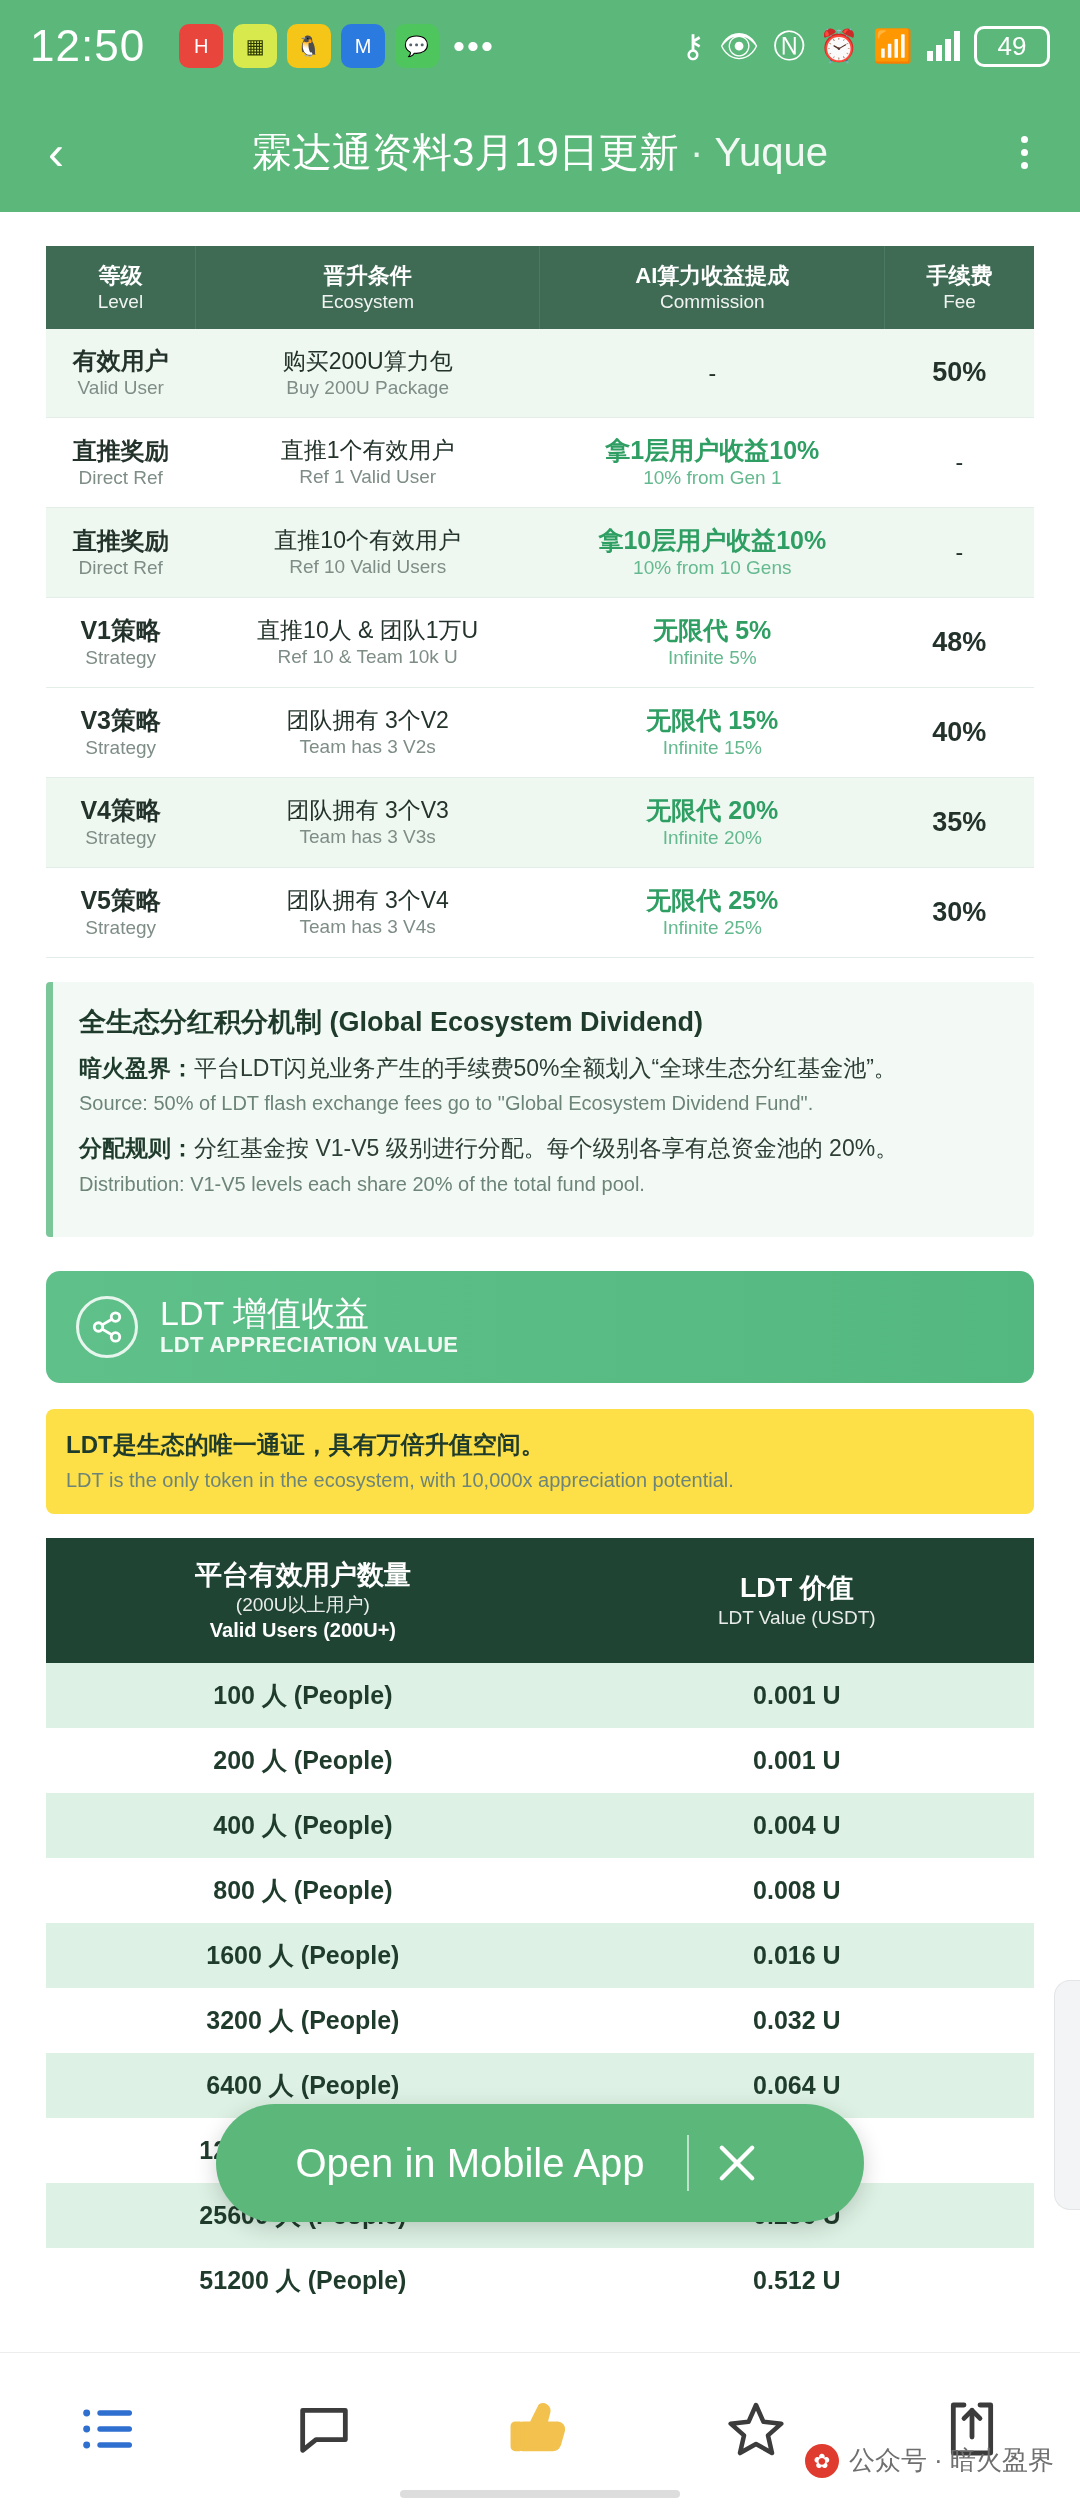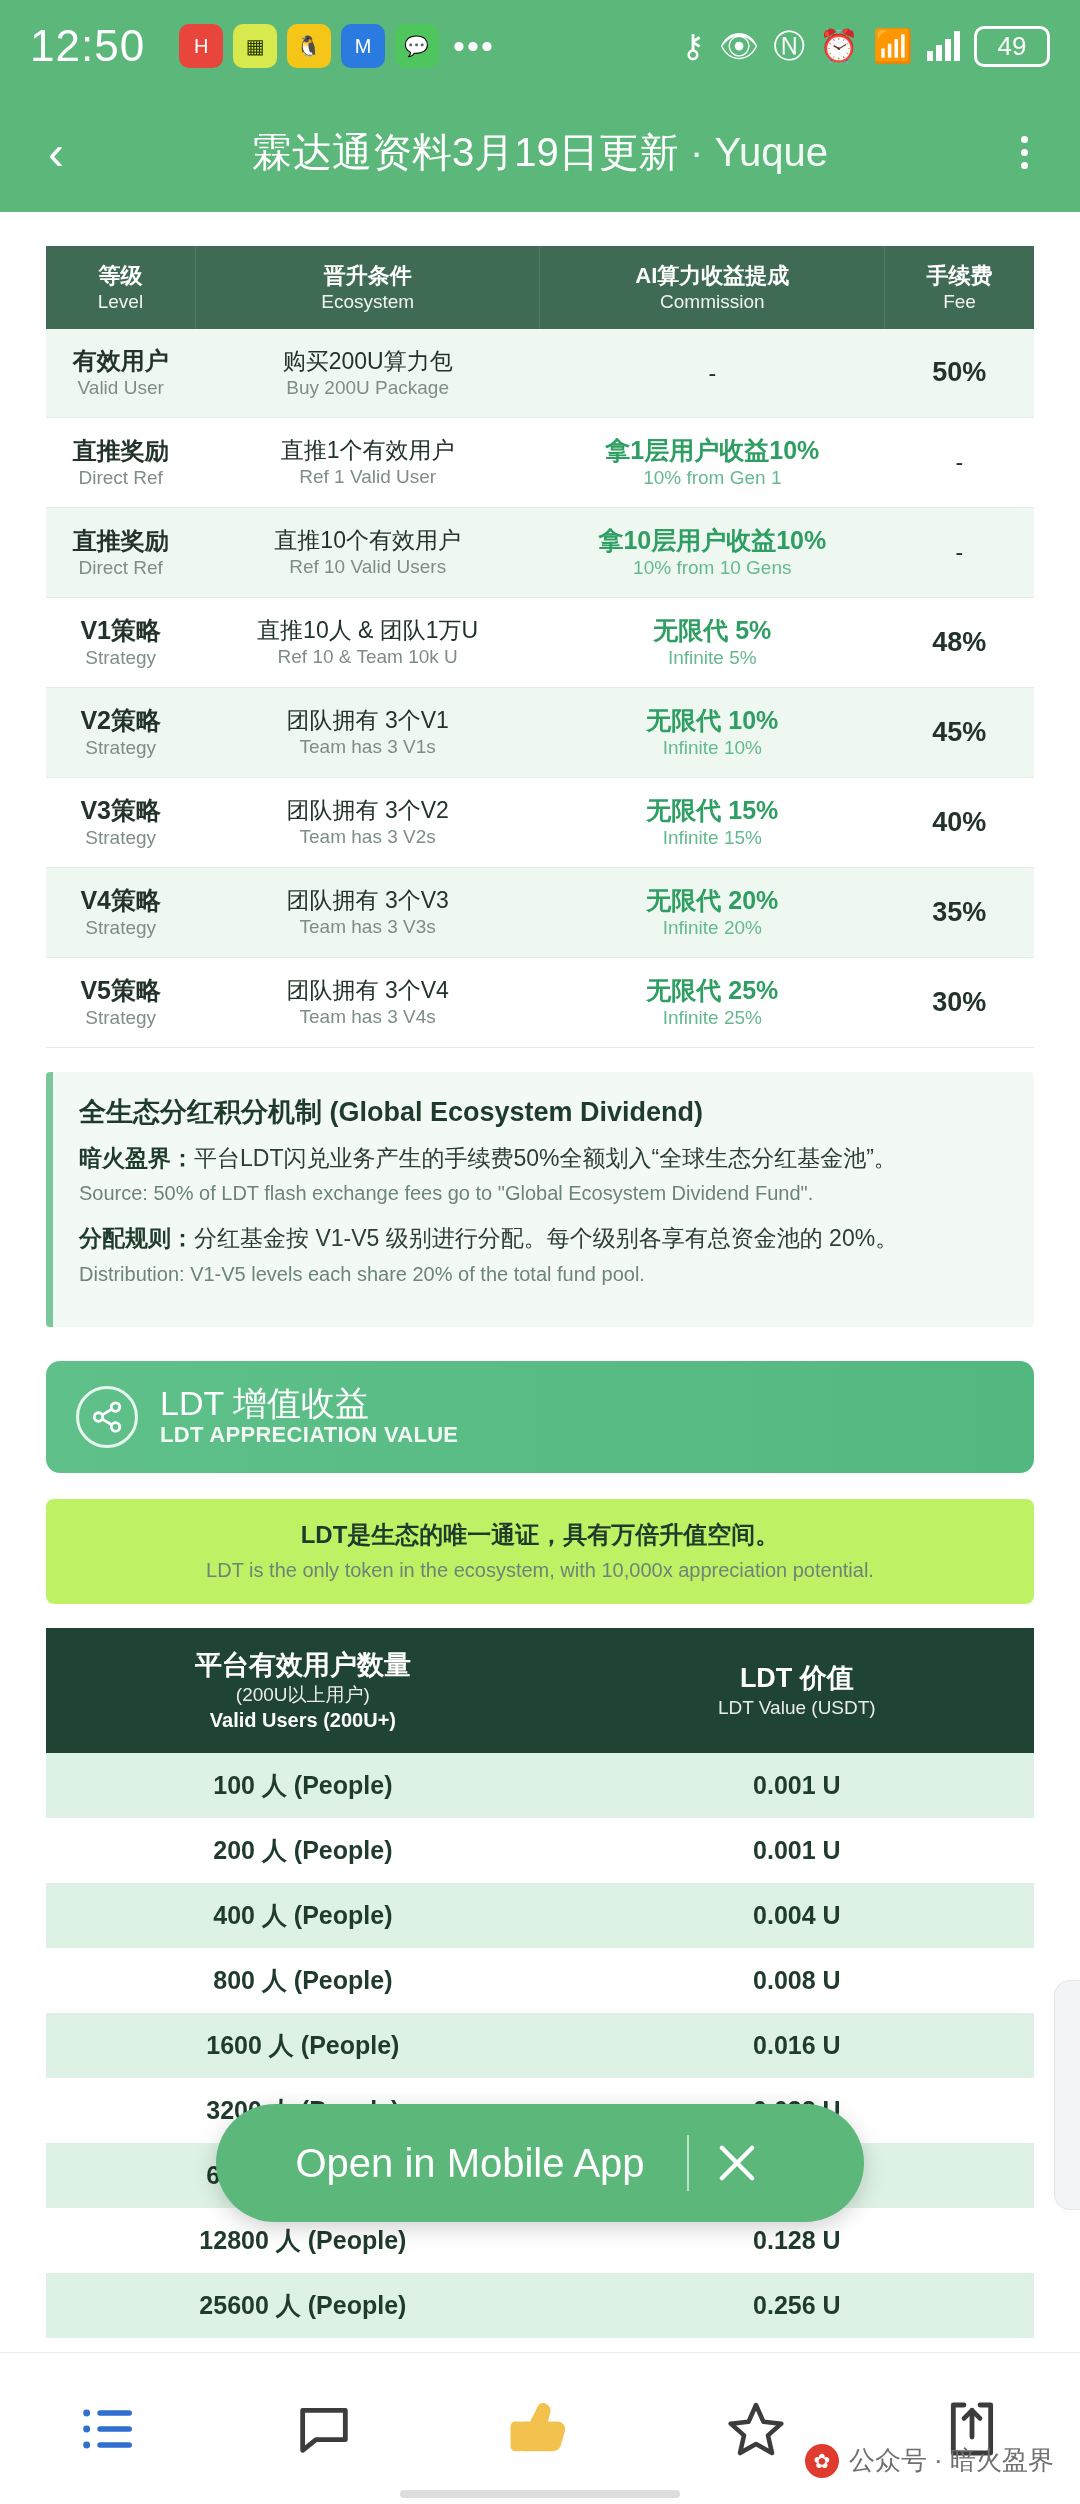--- a/index.html
+++ b/index.html
@@ -201,24 +201,23 @@
     margin-right: 22px;
     flex: 0 0 auto;
   }
   .banner .ic svg { width: 34px; height: 34px;}
   .banner .tt { font-size: 34px; font-weight: 400; line-height: 1.1;}
   .banner .st { font-size: 22px; font-weight: 700; opacity: .92; letter-spacing: .3px;}
 
   
   .tokennote {
     margin-top: 26px;
-    background: #bef264;
+    background: #fde047;
     border-radius: 8px;
     padding: 20px 20px 22px 20px;
-    text-align: center;
   }
   .tokennote .zh { font-size: 24px; font-weight: 700; color:#1f3b2c; }
   .tokennote .en { font-size: 20px; color:#6d8479; margin-top: 8px;}
 
   
   .t2 { margin-top: 24px; }
   .t2 thead th {
     background: #1f4433;
     color: #ffffff;
     padding: 20px 6px;
@@ -432,35 +431,20 @@
             <td class="col-cond">
               <span>直推10人 &amp; 团队1万U</span>
               <span class="en">Ref 10 &amp; Team 10k U</span>
             </td>
             <td class="col-comm green">
               <span>无限代 5%</span>
               <span class="en">Infinite 5%</span>
             </td>
             <td class="col-fee fee">48%</td>
           </tr>
-          <tr class="alt">
-            <td class="col-lvl">
-              <span class="cellmain">V2策略</span>
-              <span class="en">Strategy</span>
-            </td>
-            <td class="col-cond">
-              <span>团队拥有 3个V1</span>
-              <span class="en">Team has 3 V1s</span>
-            </td>
-            <td class="col-comm green">
-              <span>无限代 10%</span>
-              <span class="en">Infinite 10%</span>
-            </td>
-            <td class="col-fee fee">45%</td>
-          </tr>
           <tr class="white">
             <td class="col-lvl">
               <span class="cellmain">V3策略</span>
               <span class="en">Strategy</span>
             </td>
             <td class="col-cond">
               <span>团队拥有 3个V2</span>
               <span class="en">Team has 3 V2s</span>
             </td>
             <td class="col-comm green">

